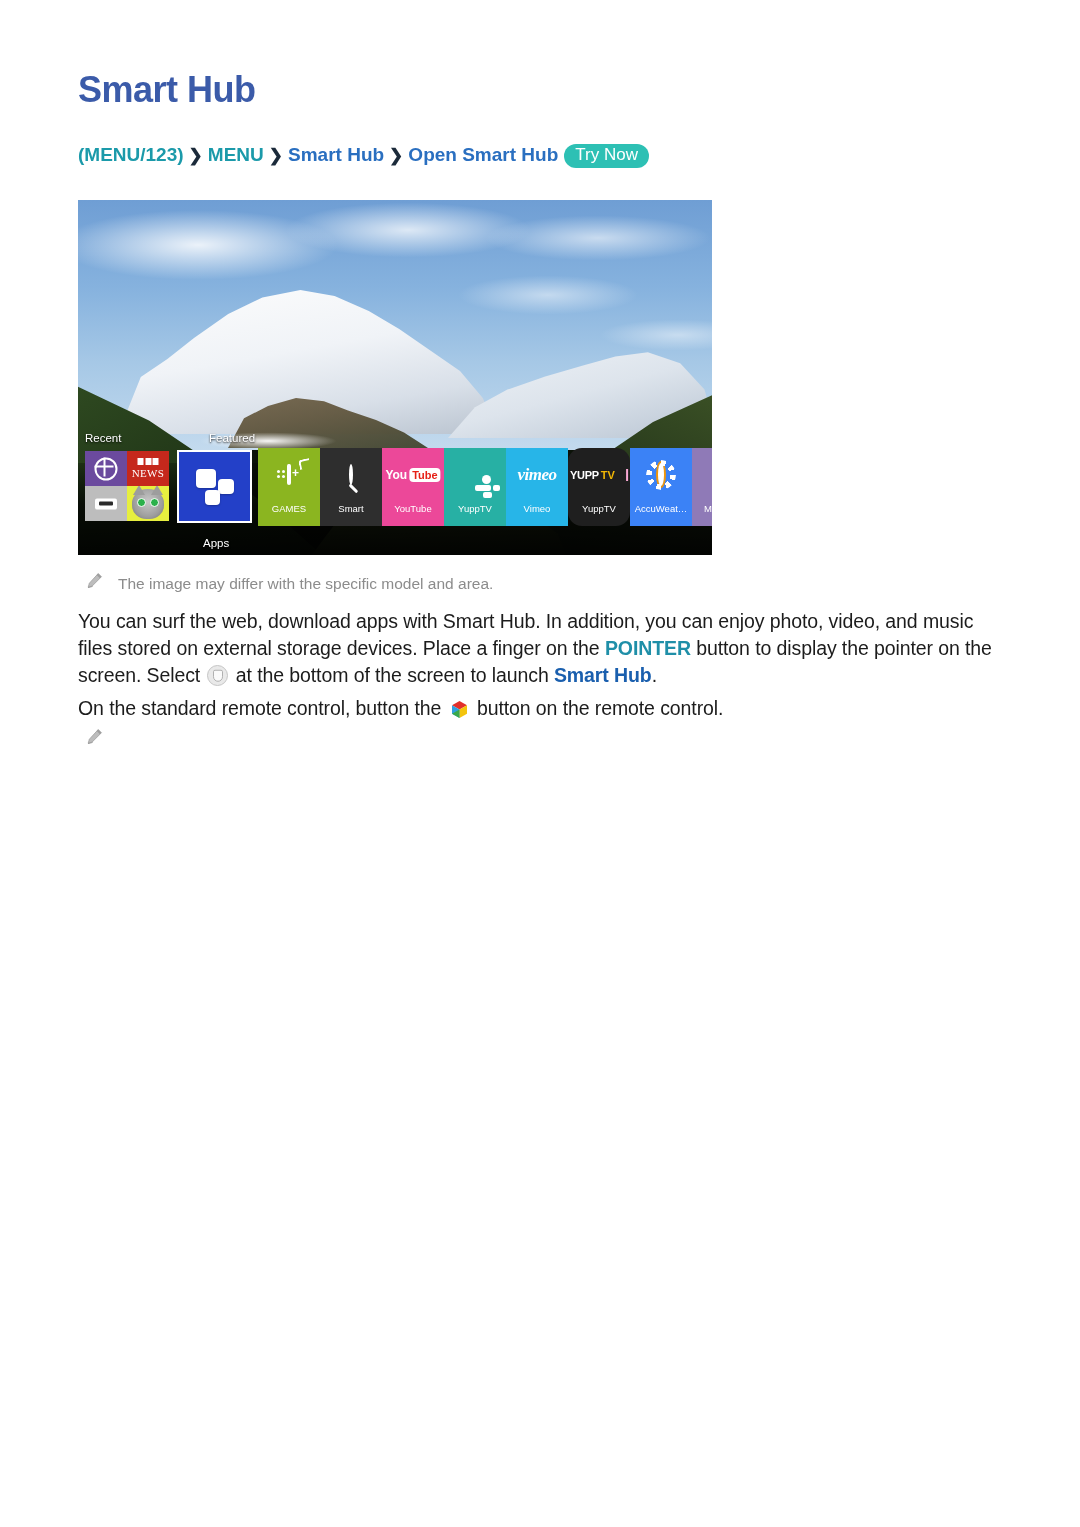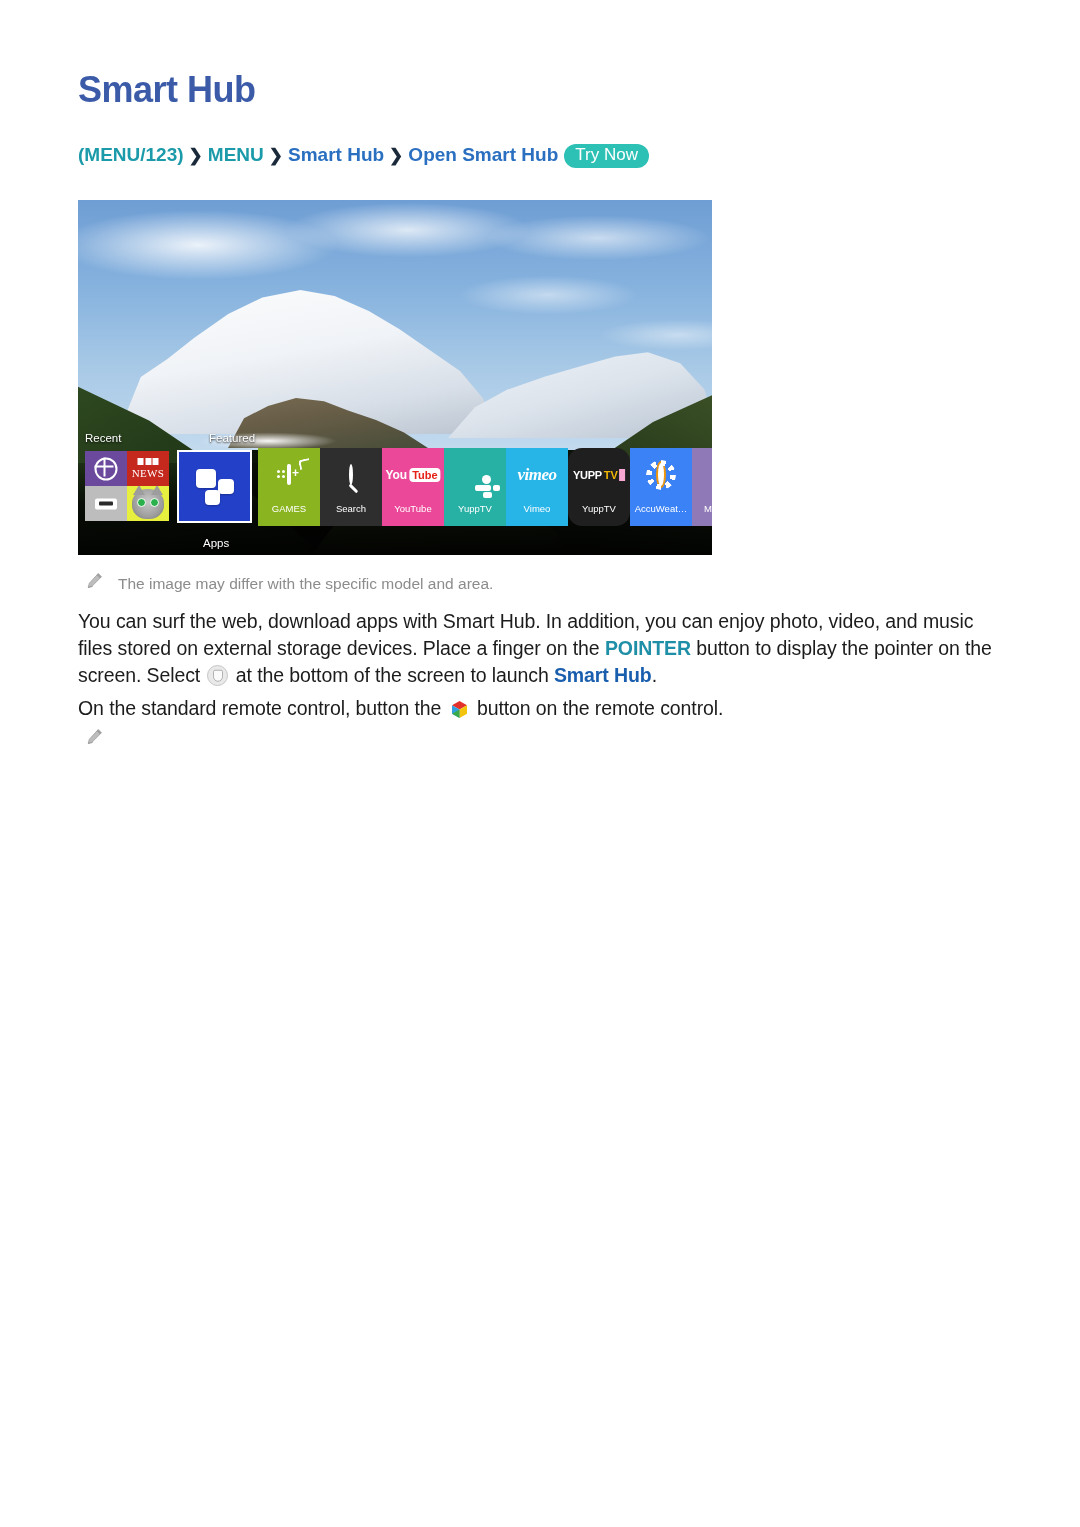--- a/index.html
+++ b/index.html
@@ -325,21 +325,21 @@
   
   .ic-vimeo {
     color:#fff; font-size: 17px; font-style: italic; font-weight: bold;
     font-family:"Liberation Serif", serif; letter-spacing: -0.5px;
   }
   
   .ic-yupp { display:flex; align-items:center; }
   .ic-yupp .yp { color:#fff; font-size: 11px; font-weight:bold; letter-spacing:-.3px; }
   .ic-yupp .tv {
     color:#f2b705; font-size: 11px; font-weight:bold;
-    border-right: 6px solid #f9a8d4; padding-right: 1px; margin-left:2px;
+    border-right: 2px solid #f9a8d4; padding-right: 11px; margin-left:2px;
   }
   
   .ic-sun {
     width: 24px; height: 24px; border-radius: 50%;
     background: #f0960a;
     border: 3px solid #fff;
     position: relative;
     box-shadow: 0 0 0 2px #f0960a;
   }
   .ic-sun::before {
@@ -470,21 +470,21 @@
         <span class="tile-icon">
           <span class="ic-gamepad"><i class="gp-antenna"></i></span>
         </span>
         <span class="tile-label">GAMES</span>
       </div>
 
       <div class="tile t-search">
         <span class="tile-icon">
           <span class="ic-search"></span>
         </span>
-        <span class="tile-label">Search</span>
+        <span class="tile-label">Smart</span>
       </div>
 
       <div class="tile t-youtube">
         <span class="tile-icon">
           <span class="ic-yt">
             <span class="yt-word">You</span>
             <span class="yt-box">Tube</span>
           </span>
         </span>
         <span class="tile-label">YouTube</span>

